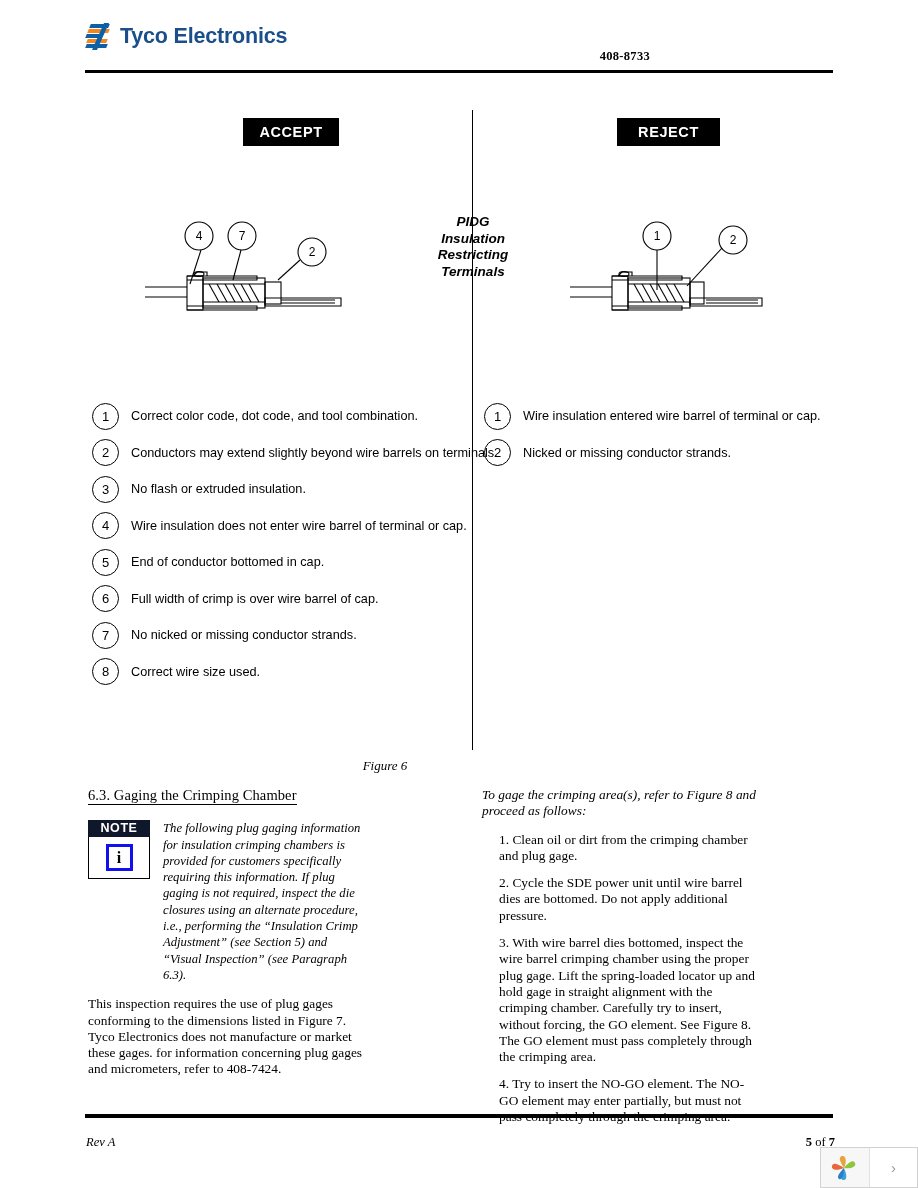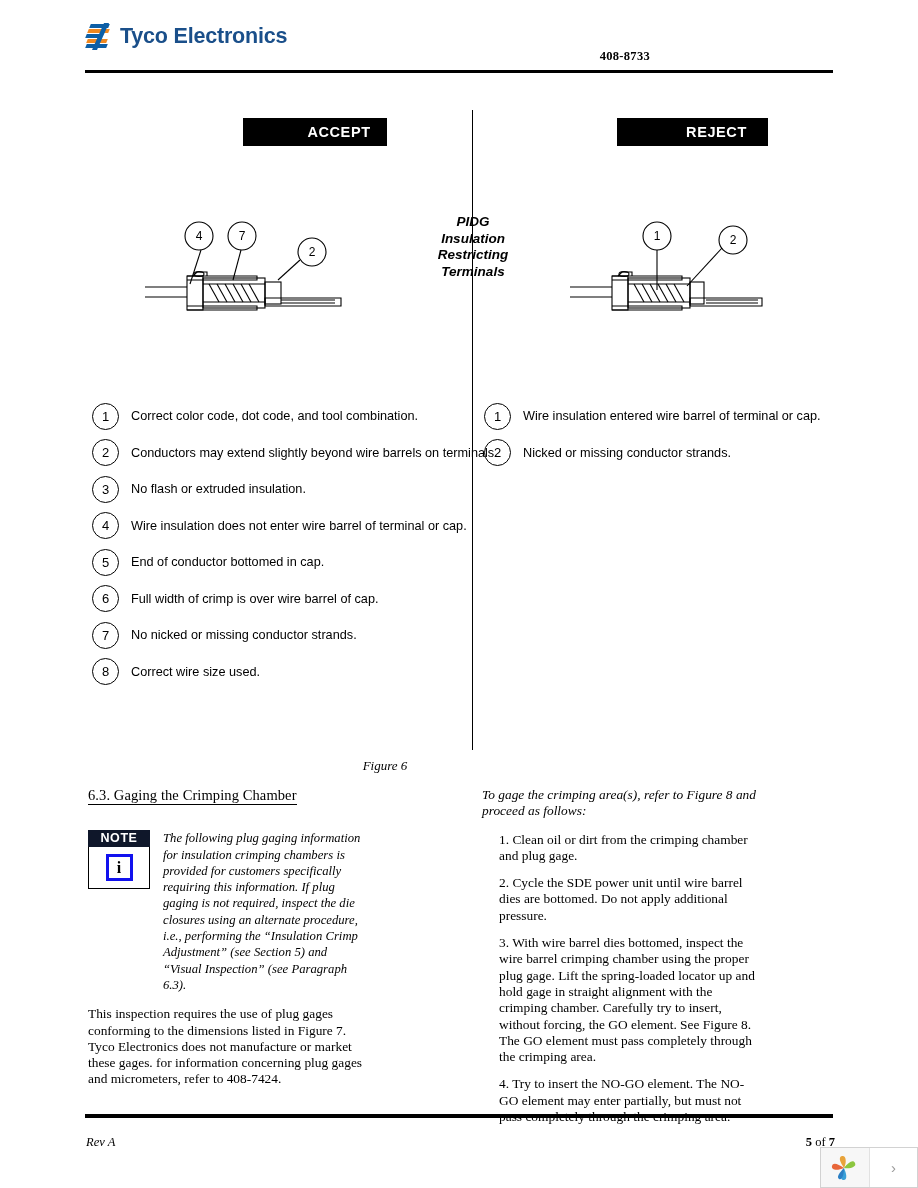--- a/index.html
+++ b/index.html
@@ -101,21 +101,20 @@
     position: absolute;
     background: #000000;
     color: #ffffff;
     font-family: "Liberation Sans", sans-serif;
     font-weight: bold;
     font-size: 14.5px;
     letter-spacing: 0.6px;
     text-align: center;
     line-height: 28px;
     height: 28px;
-    padding-left: 48px;
   }
   .badge-accept { left: 243px; top: 40px; width: 96px; }
   .badge-reject { left: 617px; top: 40px; width: 103px; }
 
   .pidg-label {
     position: absolute;
     left: 406px;
     top: 136px;
     width: 134px;
     text-align: center;
@@ -186,21 +185,21 @@
   .col-left  { left: 88px;  top: 787px; width: 280px; }
   .col-right { left: 482px; top: 787px; width: 278px; }
 
   .section-head {
     font-family: "Liberation Serif", serif;
     font-size: 14.5px;
     letter-spacing: 0.1px;
     border-bottom: 1.2px solid #000000;
     display: inline-block;
     padding-bottom: 1px;
-    margin-bottom: 21px;
+    margin-bottom: 11px;
   }
   .para { margin: 0 0 12px 0; font-style: italic; }
   .para-tight { margin: 0; }
 
   .note-block {
     display: flex;
     align-items: flex-start;
     margin: 4px 0 13px 0;
   }
   .note-badge {

